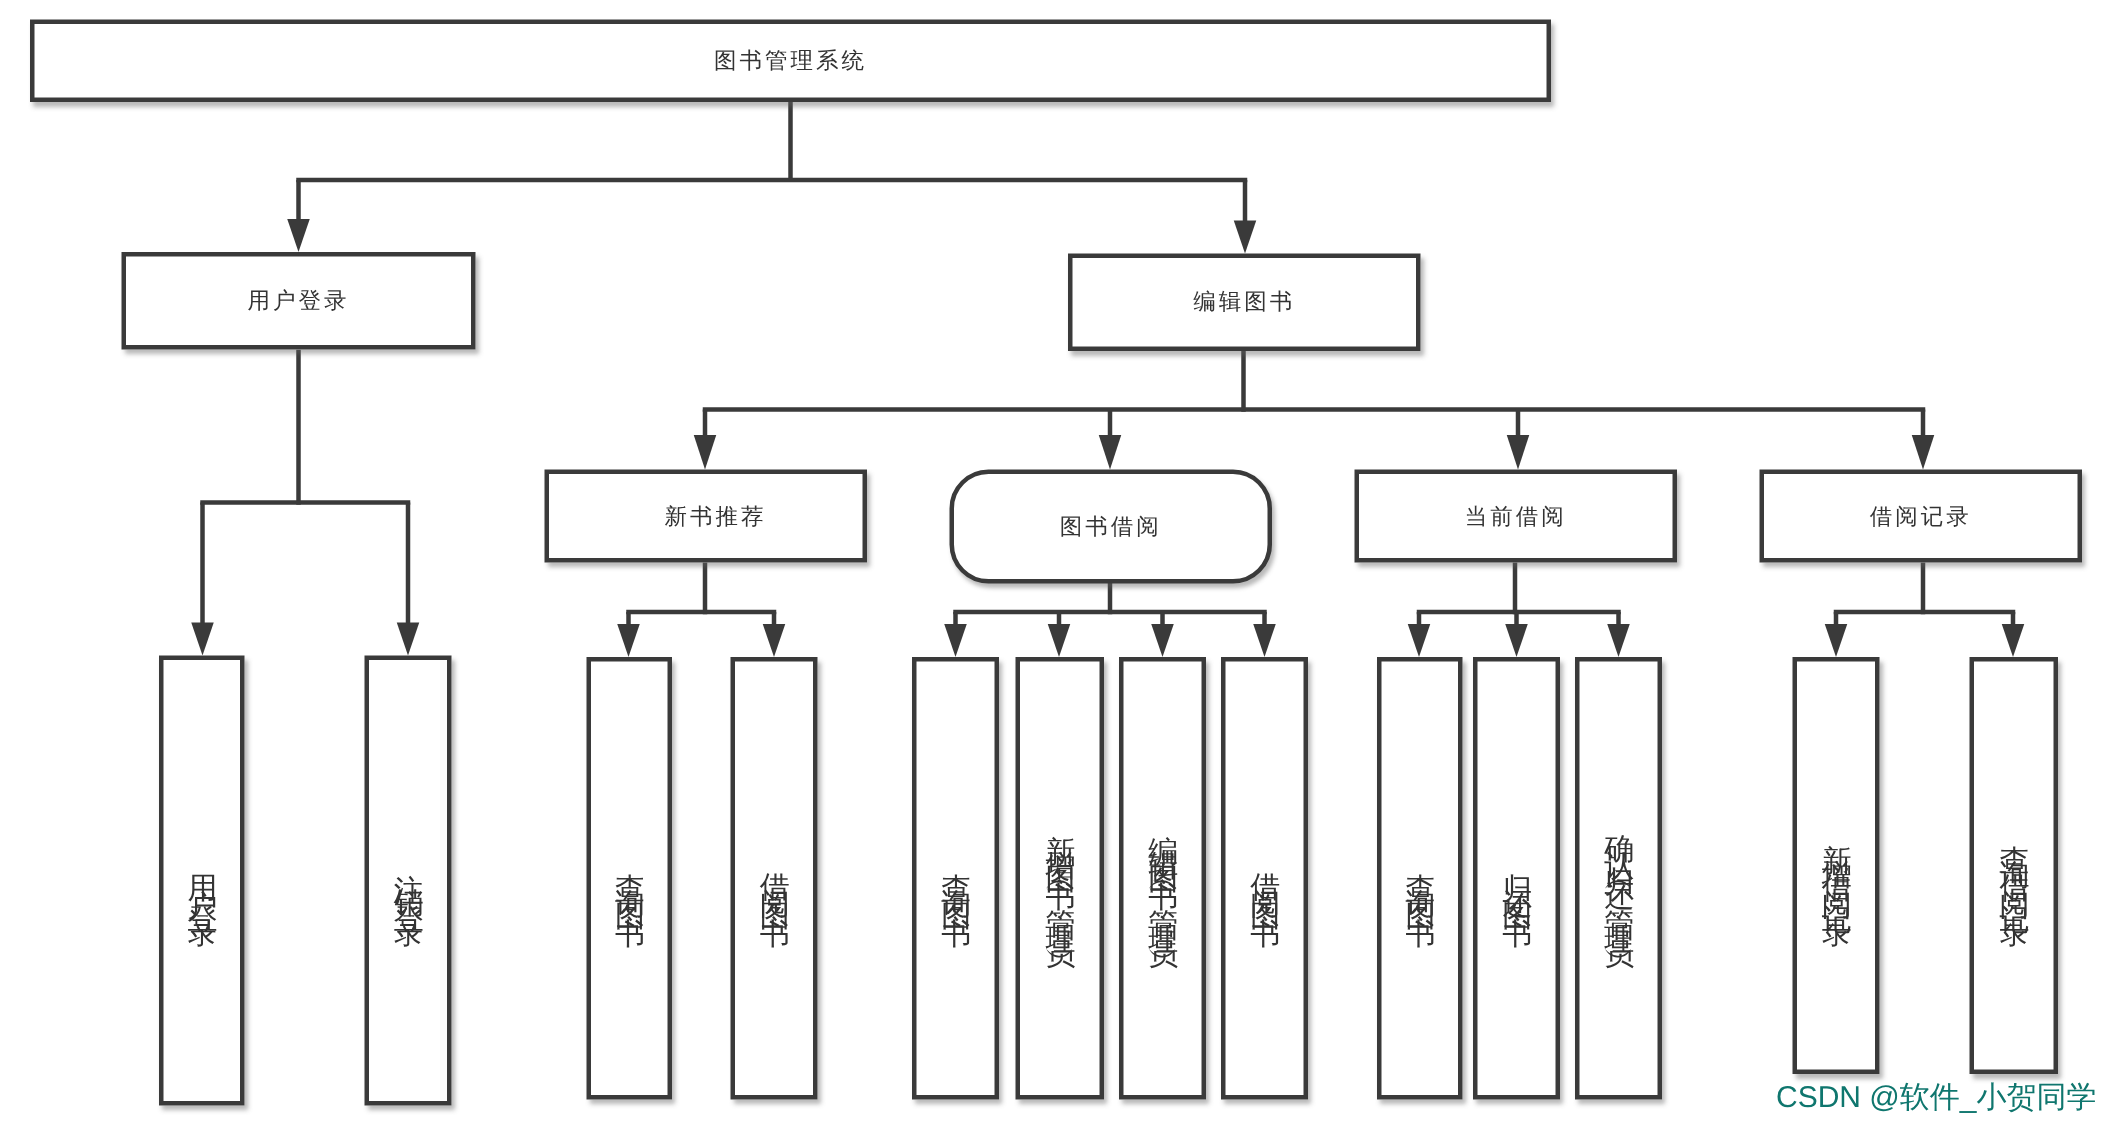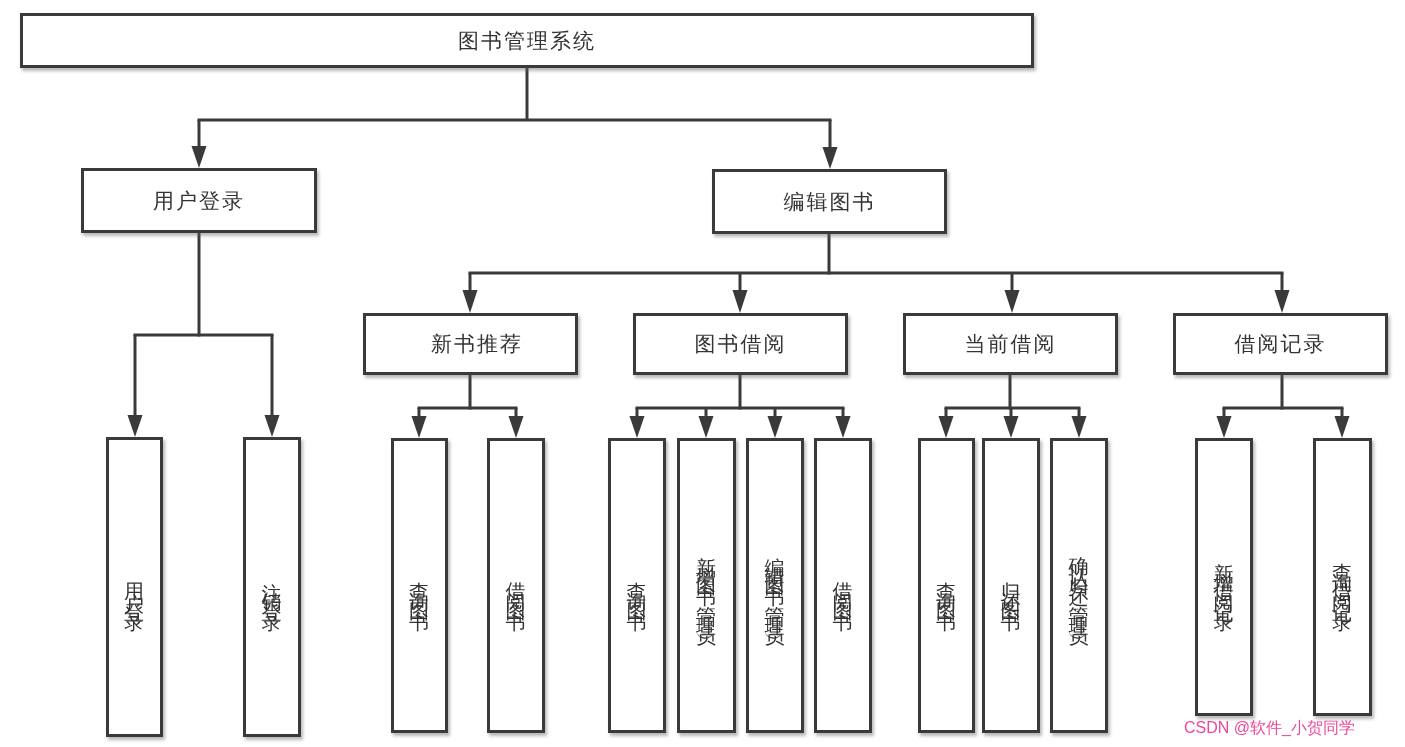--- a/index.html
+++ b/index.html
@@ -27,39 +27,39 @@
     box-sizing: border-box;
     background: #ffffff;
     border: 3px solid #3a3a3a;
     box-shadow: 2px 3px 3px rgba(100,100,100,0.45);
     display: flex;
     align-items: center;
     justify-content: center;
     color: #333333;
   }
   .hbox {
-    font-size: 21px;
+    font-size: 15px;
     letter-spacing: 2px;
     text-align: center;
     white-space: nowrap;
   }
   .vbox {
     writing-mode: vertical-rl;
     text-orientation: mixed;
     font-size: 20px;
     letter-spacing: 10px;
     line-height: 1;
     white-space: nowrap;
   }
   #watermark {
     position: absolute;
     left: 1184px;
     top: 718px;
-    font-size: 16px;
-    color: #ec4899;
+    font-size: 20px;
+    color: #0f766e;
     white-space: nowrap;
     z-index: 5;
   }
 </style>
 </head>
 <body>
 
 <div id="canvas">
 
   <svg id="connectors" viewBox="0 0 1405 747" xmlns="http://www.w3.org/2000/svg">
@@ -127,21 +127,21 @@
       <polygon points="1334.5,416 1349.5,416 1342,438"></polygon>
     </g>
   </svg>
 
   <div class="box hbox" style="left:20px; top:13px; width:1014px; height:55px;">图书管理系统</div>
 
   <div class="box hbox" style="left:81px; top:168px; width:236px; height:65px;">用户登录</div>
   <div class="box hbox" style="left:712px; top:169px; width:235px; height:65px;">编辑图书</div>
 
   <div class="box hbox" style="left:363px; top:313px; width:215px; height:62px;padding-left:13px;">新书推荐</div>
-  <div class="box hbox" style="left:633px; top:313px; width:215px; height:62px;">图书借阅</div>
+  <div class="box hbox" style="left:633px; top:313px; width:215px; height:76px;border-radius:26px;">图书借阅</div>
   <div class="box hbox" style="left:1173px; top:313px; width:215px; height:62px;">借阅记录</div>
   <div class="box hbox" style="left:903px; top:313px; width:215px; height:62px;">当前借阅</div>
 
   <div class="box vbox" style="left:106px; top:437px; width:57px; height:300px;">用户登录</div>
   <div class="box vbox" style="left:243px; top:437px; width:58px; height:300px;">注销登录</div>
 
   <div class="box vbox" style="left:391px; top:438px; width:57px; height:295px;">查询图书</div>
   <div class="box vbox" style="left:487px; top:438px; width:58px; height:295px;">借阅图书</div>
 
   <div class="box vbox" style="left:608px; top:438px; width:58px; height:295px;">查询图书</div>

